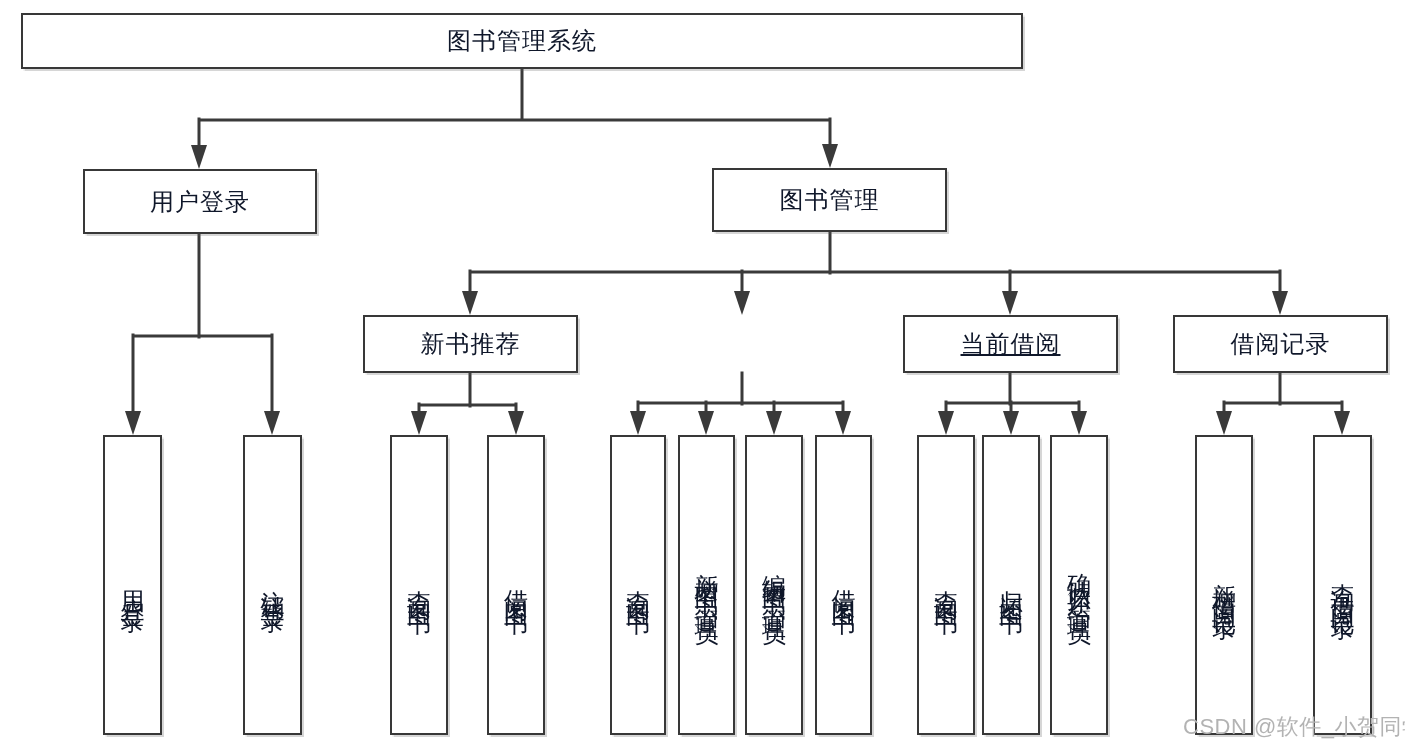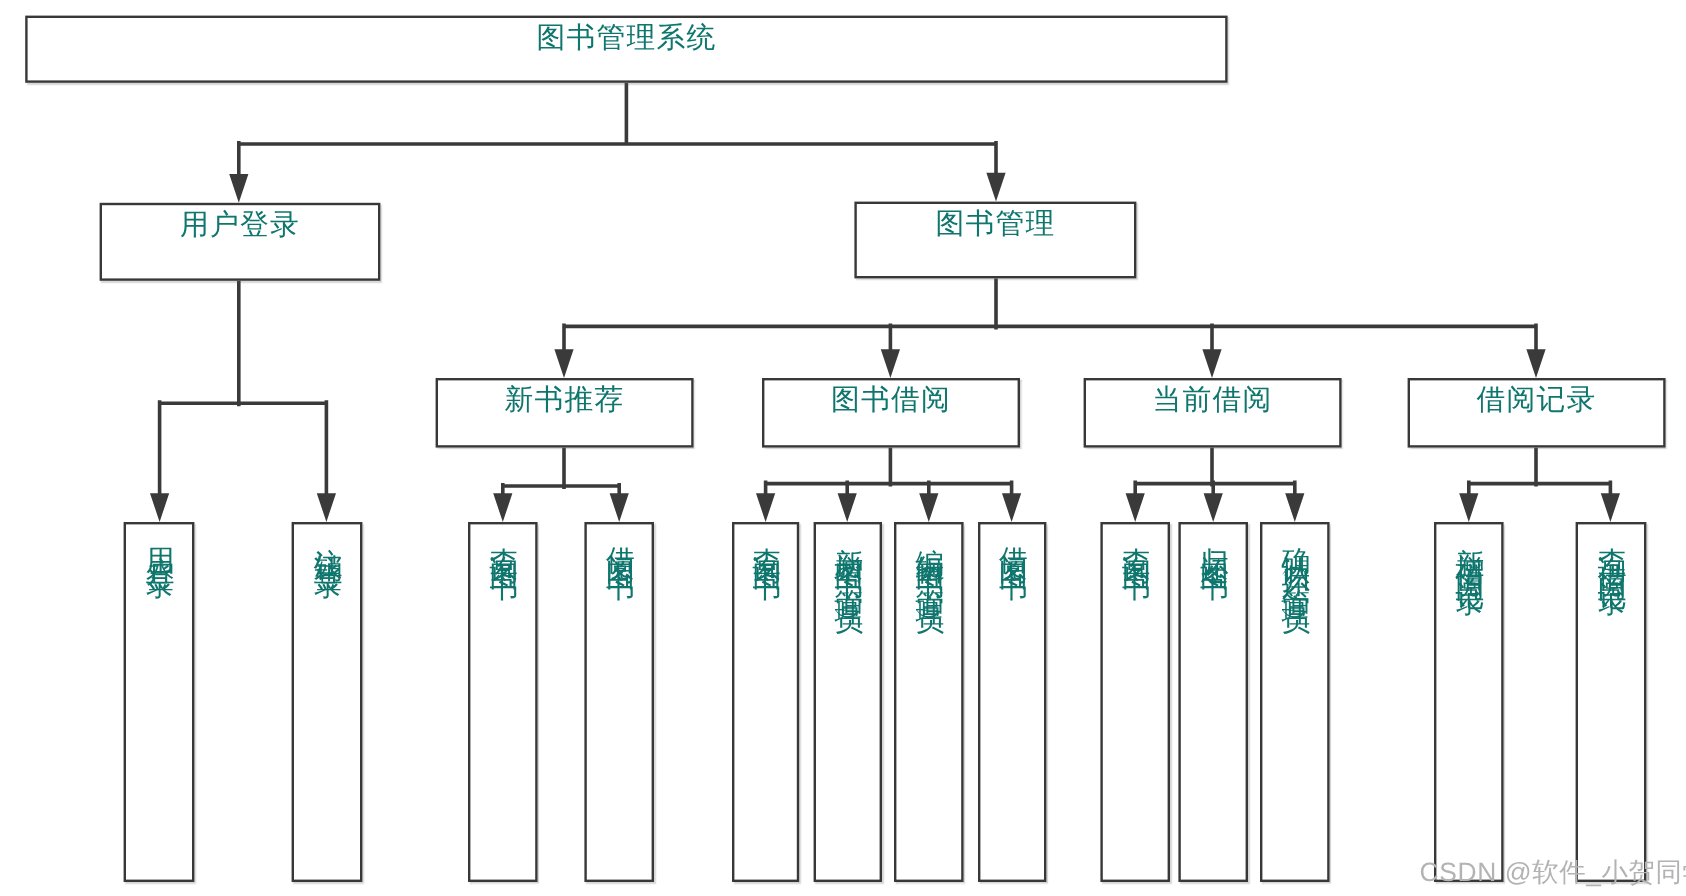--- a/index.html
+++ b/index.html
@@ -15,23 +15,23 @@
     position: absolute;
     left: 0; top: 0;
     width: 1405px; height: 747px;
   }
   .node {
     position: absolute;
     box-sizing: border-box;
     border: 2.5px solid #383838;
     background: #ffffff;
     display: flex;
-    align-items: flex-start;
+    align-items: center;
     justify-content: center;
-    color: #0f766e;
+    color: #0f172a;
     box-shadow: 1.5px 1.5px 1px rgba(90,90,90,0.25);
   }
   .h-node .label {
     font-size: 24px;
     letter-spacing: 1px;
     white-space: nowrap;
   }
   .v-node .label {
     writing-mode: vertical-rl;
     text-orientation: mixed;
@@ -124,24 +124,21 @@
   <div class="node h-node" style="left:83px; top:169px; width:234px; height:65px;">
     <span class="label">用户登录</span>
   </div>
   <div class="node h-node" style="left:712px; top:168px; width:235px; height:64px;">
     <span class="label">图书管理</span>
   </div>
 
   <div class="node h-node" style="left:363px; top:315px; width:215px; height:58px;">
     <span class="label">新书推荐</span>
   </div>
-  <div class="node h-node" style="left:635px; top:315px; width:215px; height:58px;">
-    <span class="label">图书借阅</span>
-  </div>
-  <div class="node h-node" style="left:903px; top:315px; width:215px; height:58px;">
+  <div class="node h-node" style="left:903px; top:315px; width:215px; height:58px;text-decoration:underline;">
     <span class="label">当前借阅</span>
   </div>
   <div class="node h-node" style="left:1173px; top:315px; width:215px; height:58px;font-family:Liberation Serif, serif;">
     <span class="label">借阅记录</span>
   </div>
 
   <div class="node v-node" style="left:103px; top:435px; width:59px; height:300px;">
     <span class="label">用户登录</span>
   </div>
   <div class="node v-node" style="left:243px; top:435px; width:59px; height:300px;">

